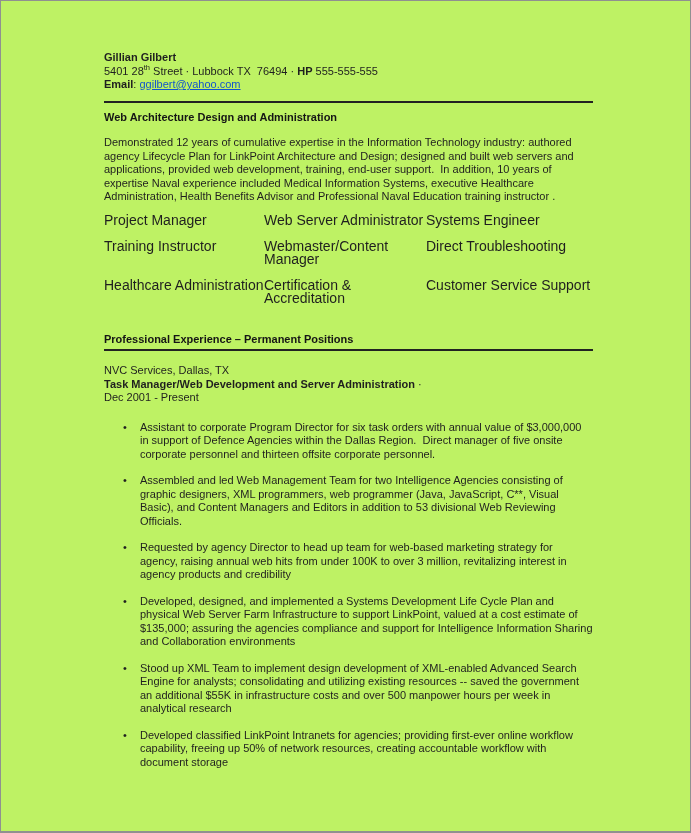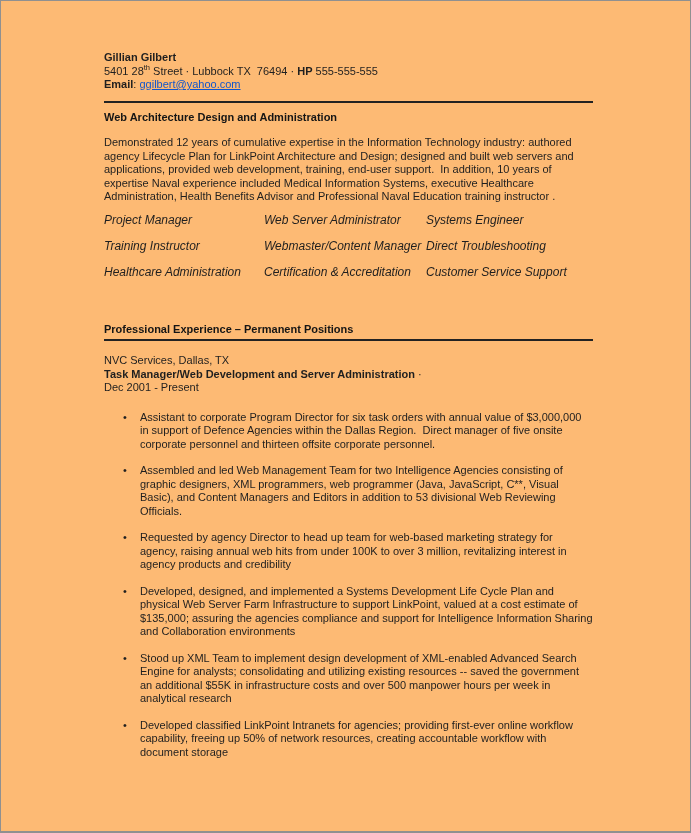--- a/index.html
+++ b/index.html
@@ -1,20 +1,20 @@
 <!DOCTYPE html>
 <html><head>
 <meta charset="utf-8">
 <style>
   html, body { margin: 0; padding: 0; background: #ffffff; }
   .page {
     width: 691px;
     height: 833px;
     box-sizing: border-box;
-    background: #fdba74;
+    background: #bef264;
     border: 1px solid #909090;
     border-bottom-width: 2px;
     font-family: "Liberation Sans", sans-serif;
     font-size: 11px;
     line-height: 13.5px;
     color: #1f1f1f;
     overflow: hidden;
   }
   .content {
     padding-top: 50px;
@@ -40,29 +40,28 @@
   .summary-para {
     margin-top: 12px;
     white-space: pre-wrap;
   }
   table.skills {
     margin-top: 10px;
     border-collapse: collapse;
     width: 100%;
   }
   table.skills td {
-    font-size: 12px;
+    font-size: 14px;
     line-height: 13px;
     padding: 0 0 13px 0;
     vertical-align: top;
-    font-style: italic;
   }
   table.skills td.c1 { width: 160px; }
   table.skills td.c2 { width: 162px; }
-  .exp-heading { margin-top: 31px; }
+  .exp-heading { margin-top: 15px; }
   .job-header { margin-top: 13px; }
   .job-title { font-weight: bold; }
   ul.bullets {
     list-style: none;
     margin: 16px 0 0 0;
     padding: 0;
   }
   ul.bullets li {
     position: relative;
     padding-left: 36px;

